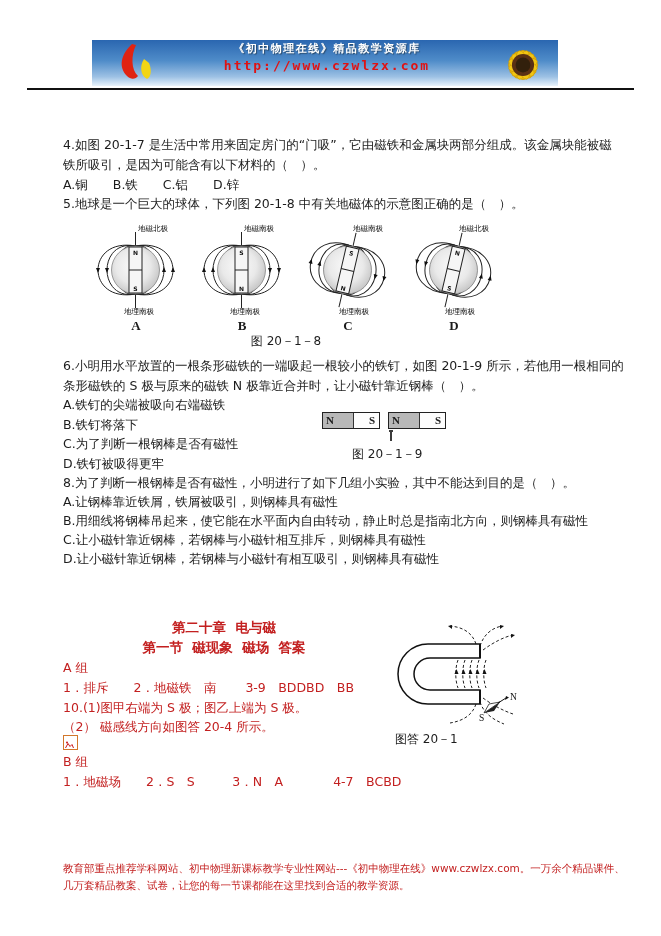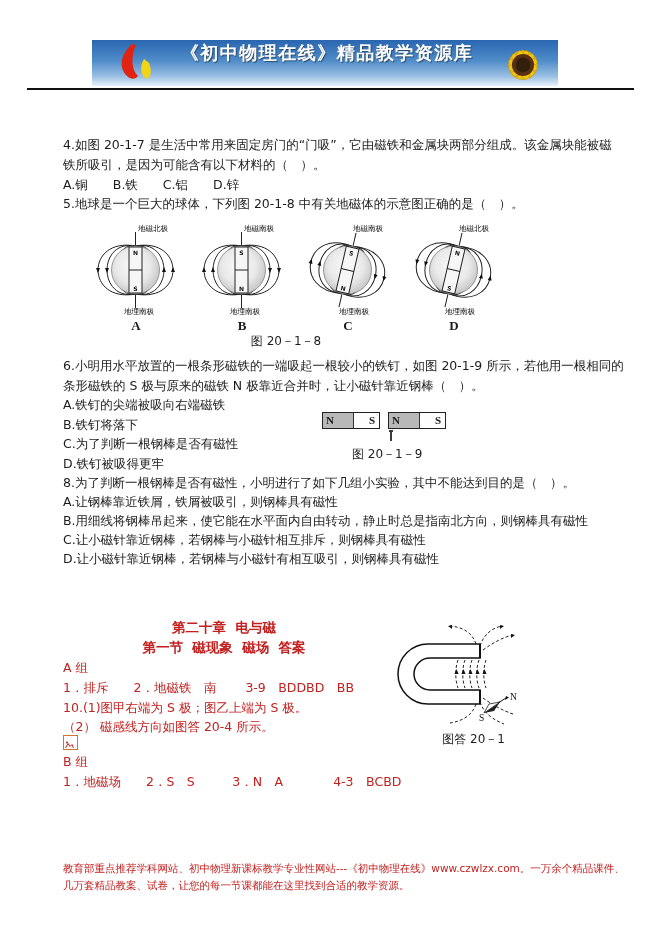--- a/index.html
+++ b/index.html
@@ -12,21 +12,21 @@
   .bold{font-weight:bold;}
   .ctr{left:63px;width:322px;text-align:center;}
 
   
   .banner{
     position:absolute;left:92px;top:40px;width:466px;height:46px;overflow:hidden;
     background:linear-gradient(180deg,#2a66b0 0%,#4f8cc9 45%,#9dc1e4 80%,#e9f3fb 100%);
   }
   .logo{position:absolute;left:24px;top:3px;}
   .btxt{position:absolute;left:70px;top:1px;width:330px;text-align:center;}
-  .btitle{font-weight:bold;font-size:18px;letter-spacing:1.5px;color:#ffffff;
+  .btitle{font-weight:bold;font-size:11px;letter-spacing:1.5px;color:#ffffff;
           text-shadow:1px 1px 1px #2a4a6a;white-space:nowrap;}
   .burl{font-family:"DejaVu Sans Mono","Liberation Mono",monospace;font-weight:bold;
         font-size:13px;letter-spacing:2px;color:#e01212;margin-top:2px;cursor:pointer;}
   .sunflower{position:absolute;right:4px;bottom:-10px;}
   .toprule{position:absolute;left:27px;top:88px;width:607px;height:0;border-top:2px solid #111;}
 
   
   .earthrow{position:absolute;left:88px;top:222px;display:flex;gap:10px;}
   .earth-col{width:96px;text-align:center;}
   .eloop{fill:none;stroke:#222;stroke-width:1;}
@@ -58,20 +58,21 @@
 </head>
 <body>
 
 <div class="banner">
   <svg class="logo" width="48" height="40" viewBox="0 0 48 40">
     <path d="M16,1 C5,11 2,24 11,33 C15,37 20,36 22,33 C15,27 15,12 20,2 Z" fill="#e02312"></path>
     <path d="M28,16 C23,24 25,33 31,36 C35,34 36,27 33,20 Z" fill="#f2d514"></path>
   </svg>
   <div class="btxt">
     <div class="btitle">《初中物理在线》精品教学资源库</div>
+    <div class="burl">http://www.czwlzx.com</div>
   </div>
   <svg class="sunflower" width="62" height="62" viewBox="-21 -21 42 42">
     <g>
       <g fill="#f2c614" stroke="#c79000" stroke-width="0.4">
         <ellipse rx="4" ry="10" transform="rotate(0)"></ellipse>
           <ellipse rx="4" ry="10" transform="rotate(30)"></ellipse>
         <ellipse rx="4" ry="10" transform="rotate(60)"></ellipse>
           <ellipse rx="4" ry="10" transform="rotate(90)"></ellipse>
         <ellipse rx="4" ry="10" transform="rotate(120)"></ellipse>
           <ellipse rx="4" ry="10" transform="rotate(150)"></ellipse>
@@ -253,21 +254,21 @@
 <div class="tl red" style="top:719px">（2） 磁感线方向如图答 20-4 所示。</div>
 
 <div class="imgph">
   <svg width="11" height="11" viewBox="0 0 11 11">
     <path d="M1.5,8 L4,3.5 L6,6.5 L8,4.5 L9.5,8" fill="none" stroke="#cc1a1a" stroke-width="1"></path>
     <circle cx="3" cy="2.5" r="1" fill="#cc1a1a"></circle>
   </svg>
 </div>
 
 <div class="tl red" style="top:754px">B 组</div>
-<div class="tl red" style="top:774px">1．地磁场　　2．S　S　　　3．N　A　　　　4-3　BCBD</div>
+<div class="tl red" style="top:774px">1．地磁场　　2．S　S　　　3．N　A　　　　4-7　BCBD</div>
 
 <svg class="hsfig" width="140" height="104" viewBox="0 0 140 104">
 
   <path class="hs-dash" d="M100,22 C104,10 112,4 122,2"></path>
   <path class="hs-dash" d="M96,20 C92,8 82,3 70,2"></path>
   <path class="hs-dash" d="M103,26 C114,18 124,13 133,11"></path>
 
   <path class="hs-dash" d="M100,78 C104,90 114,96 124,100"></path>
   <path class="hs-dash" d="M96,80 C92,92 82,97 70,99"></path>
   <path class="hs-dash" d="M103,74 C114,82 124,87 133,90"></path>
@@ -292,16 +293,16 @@
 
   <g>
     <polygon points="104,89 120,78 114,87" fill="#222"></polygon>
     <polygon points="120,78 104,89 109,80" fill="#fff" stroke="#222" stroke-width="0.8"></polygon>
     <line x1="118" y1="79" x2="126" y2="74" stroke="#111" stroke-width="1"></line>
     <polygon points="126,72 129,73.5 125,76" fill="#111"></polygon>
     <text class="hs-lbl" x="130" y="76">N</text>
     <text class="hs-lbl" x="99" y="97">S</text>
   </g>
 </svg>
-<div class="tl caption" style="top:731px;left:395px;width:110px;text-align:right">图答 20－1</div>
+<div class="tl caption" style="top:731px;left:395px;width:110px;text-align:left">图答 20－1</div>
 
 <div class="tl red footer" style="top:860px">教育部重点推荐学科网站、初中物理新课标教学专业性网站---《初中物理在线》www.czwlzx.com。一万余个精品课件、</div>
 <div class="tl red footer" style="top:877px">几万套精品教案、试卷，让您的每一节课都能在这里找到合适的教学资源。</div>
 
 </body></html>

